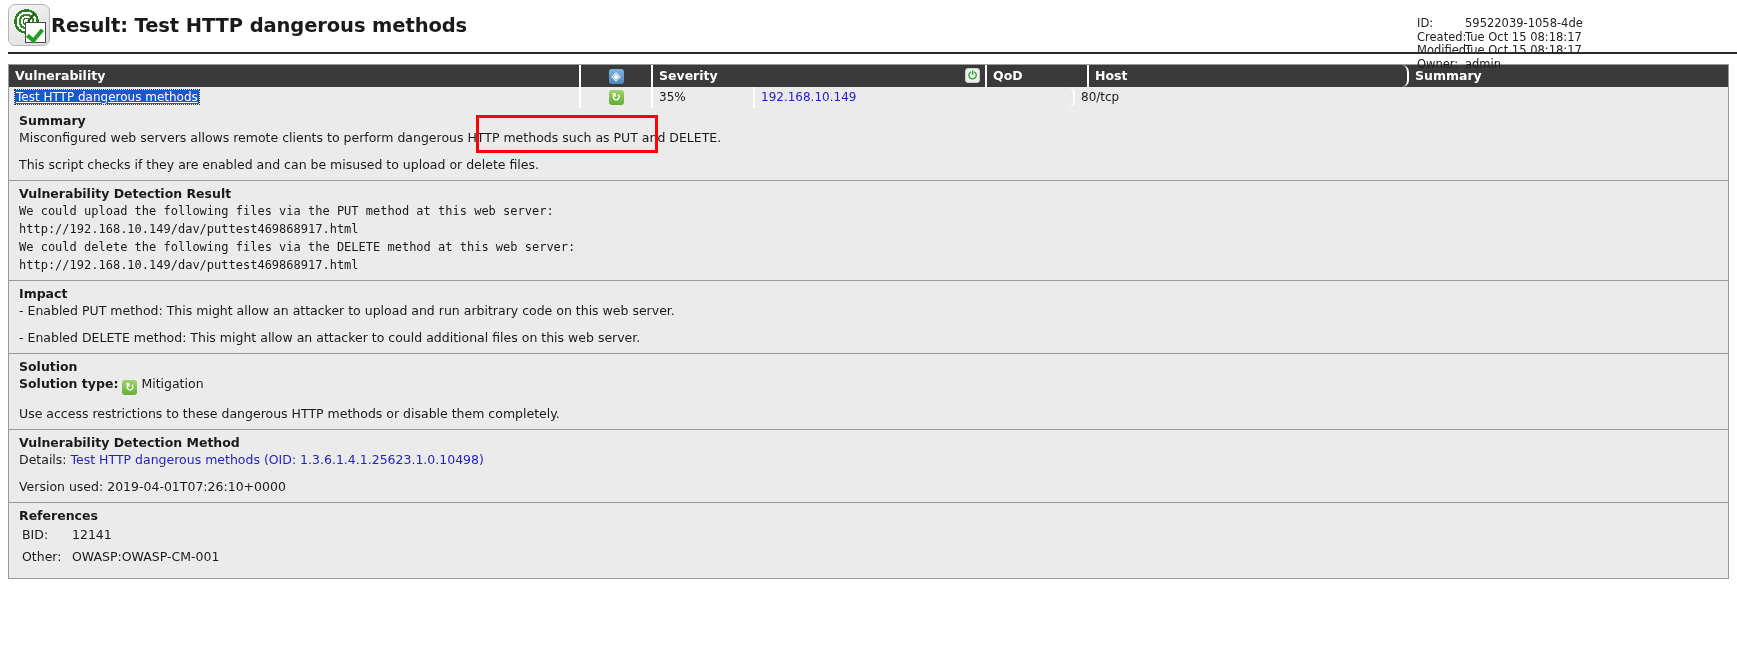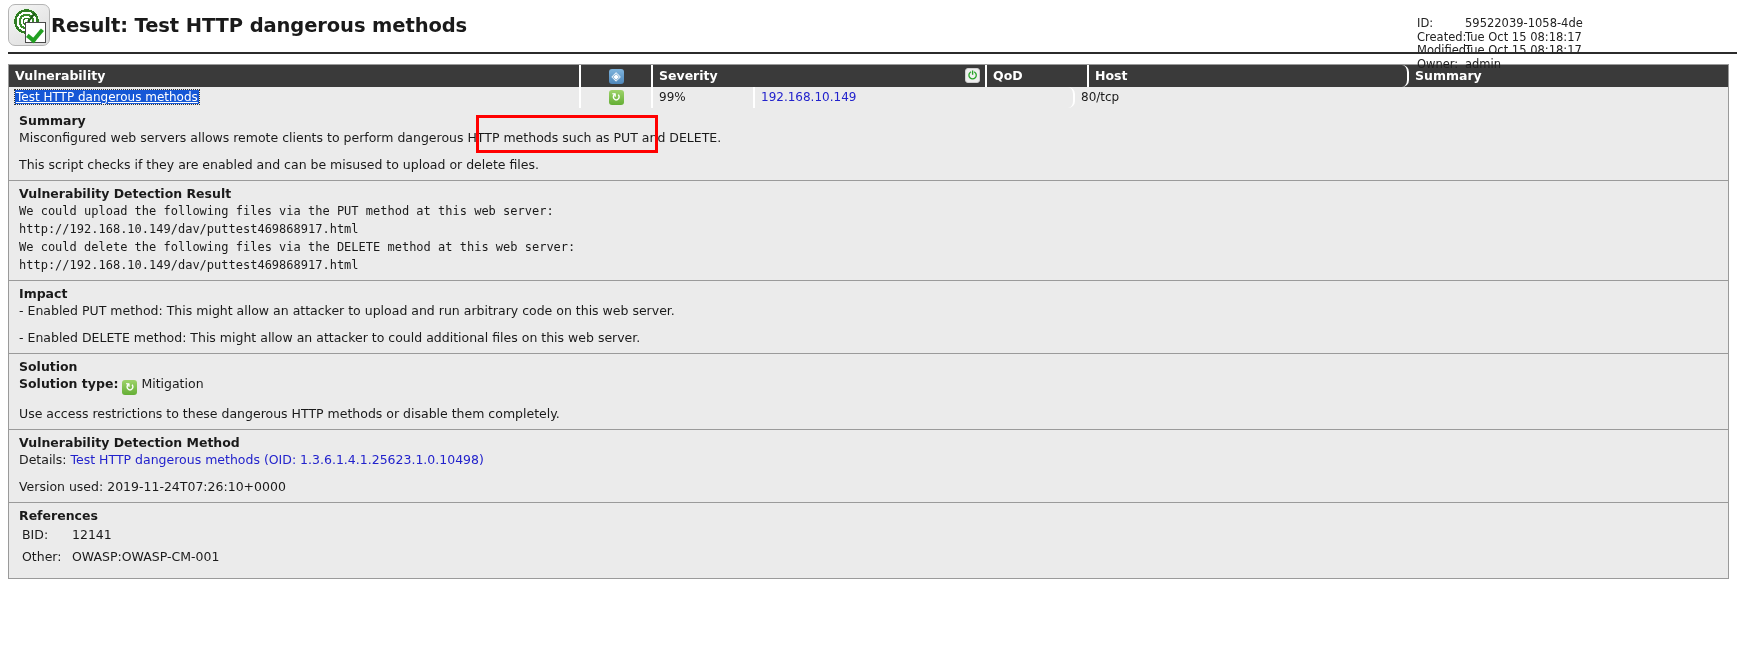--- a/index.html
+++ b/index.html
@@ -369,21 +369,21 @@
     <div class="c-loc">Summary</div>
   </div>
 
   <div class="tbl-row">
     <div class="c-vuln">
       <span class="sel-link">Test HTTP dangerous methods</span>
     </div>
     <div class="c-solicon hdr-icon-cell">
       <span class="mitigation-icon">↻</span>
     </div>
-    <div class="c-qod">99%</div>
+    <div class="c-qod">35%</div>
     <div class="c-host">
       <span class="host-link">192.168.10.149</span>
     </div>
     <div class="c-loc">80/tcp</div>
   </div>
 </div>
 
 <div class="panel">
   <h3>Summary</h3>
   <p>Misconfigured web servers allows remote clients to perform dangerous HTTP methods such as PUT and DELETE.</p>
@@ -414,21 +414,21 @@
   </p>
   <p class="gap">Use access restrictions to these dangerous HTTP methods or disable them completely.</p>
 </div>
 
 <div class="panel">
   <h3>Vulnerability Detection Method</h3>
   <p>
     <span>Details:</span>
     <a class="detail-link" href="#">Test HTTP dangerous methods (OID: 1.3.6.1.4.1.25623.1.0.10498)</a>
   </p>
-  <p class="gap">Version used: 2019-11-24T07:26:10+0000</p>
+  <p class="gap">Version used: 2019-04-01T07:26:10+0000</p>
 </div>
 
 <div class="panel" style="padding-bottom:10px;">
   <h3>References</h3>
   <div class="ref-line">
     <span class="ref-key">BID:</span>
     <span>12141</span>
   </div>
   <div class="ref-line">
     <span class="ref-key">Other:</span>

